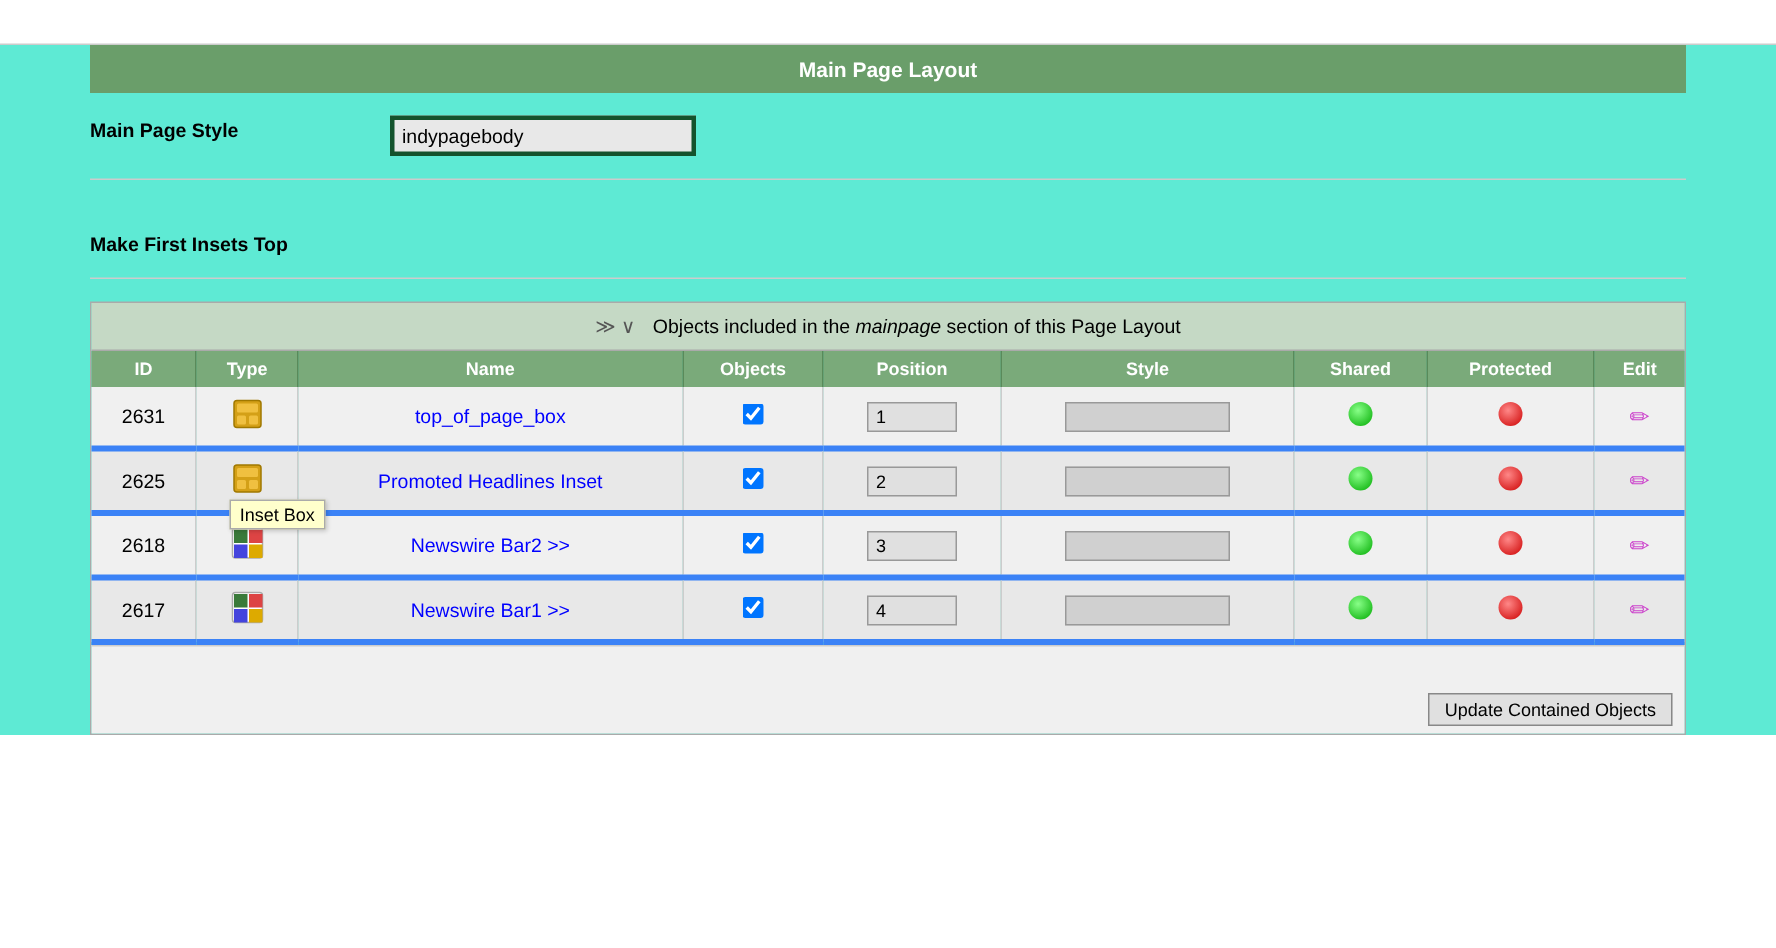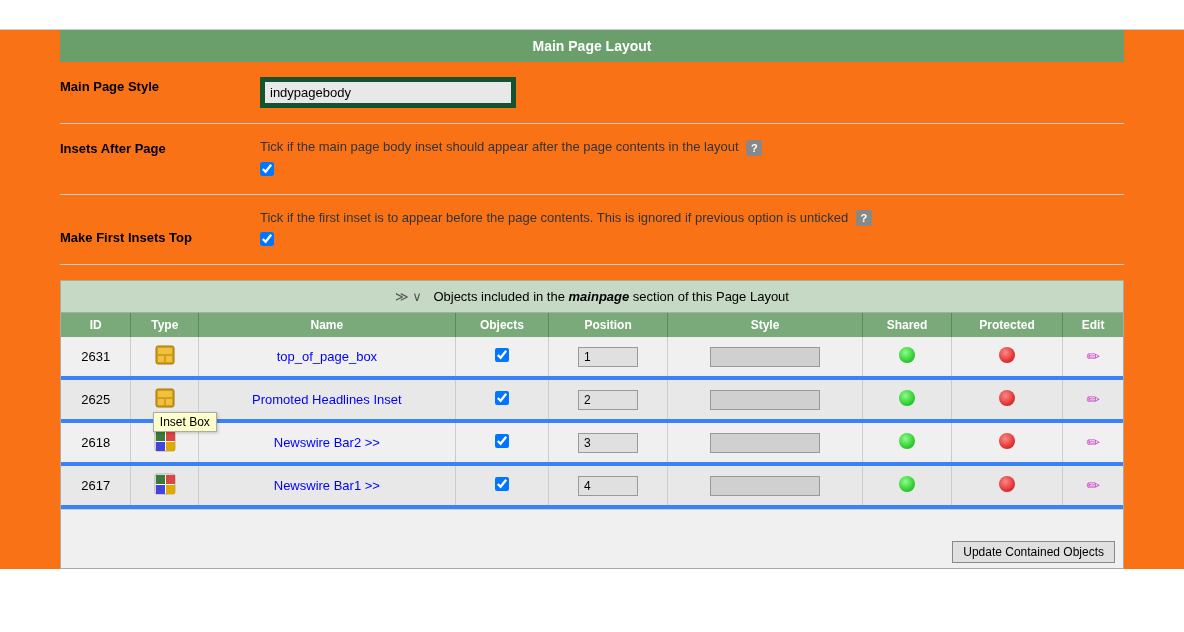--- a/index.html
+++ b/index.html
@@ -5,21 +5,21 @@
     * { box-sizing: border-box; margin: 0; padding: 0; }
     body {
       font-family: Arial, Helvetica, sans-serif;
       font-size: 13px;
       background: #fff;
       color: #000;
     }
 
     .page-container {
       width: 1184px;
-      background: #f97316;
+      background: #5eead4;
     }
 
     
     .top-space {
       height: 30px;
       background: #fff;
       border-bottom: 1px solid #ccc;
     }
 
     
@@ -71,24 +71,24 @@
       border-radius: 2px;
       text-align: center;
       line-height: 16px;
       font-size: 11px;
       font-weight: bold;
       margin-left: 4px;
       vertical-align: middle;
     }
 
     .text-input {
-      border: 5px solid #14532d;
+      border: 3px solid #14532d;
       background: #e8e8e8;
       padding: 3px 5px;
-      width: 256px;
+      width: 204px;
       font-size: 13px;
     }
 
     
     .objects-section {
       margin: 15px 60px;
       border: 1px solid #aaa;
     }
 
     .objects-header {
@@ -99,21 +99,21 @@
       border-bottom: 1px solid #aaa;
     }
 
     .objects-header .sort-icons {
       color: #555;
       margin-right: 8px;
     }
 
     .objects-header em {
       font-style: italic;
-      font-weight: bold;
+      font-weight: normal;
     }
 
     
     .data-table {
       width: 100%;
       border-collapse: collapse;
     }
 
     .data-table thead tr {
       background: #7aaa7a;
@@ -273,43 +273,24 @@
 
   <div class="form-section">
     <div class="form-label">
       <span>Main Page Style</span>
     </div>
     <div class="form-content">
       <input type="text" class="text-input" value="indypagebody" style="">
     </div>
   </div>
 
-  <div class="form-section">
-    <div class="form-label">
-      <span>Insets After Page</span>
-    </div>
-    <div class="form-content">
-      <div class="form-desc">
-        <span>Tick if the main page body inset should appear after the page contents in the layout</span>
-        <span class="help-icon">?</span>
-      </div>
-      <input type="checkbox" checked="" style="">
-    </div>
-  </div>
 
   <div class="form-section">
     <div class="form-label" style="padding-top:20px;">
       <span>Make First Insets Top</span>
-    </div>
-    <div class="form-content">
-      <div class="form-desc">
-        <span>Tick if the first inset is to appear before the page contents. This is ignored if previous option is unticked</span>
-        <span class="help-icon">?</span>
-      </div>
-      <input type="checkbox" checked="" style="">
     </div>
   </div>
 
   <div class="objects-section">
 
     <div class="objects-header">
       <span class="sort-icons">≫ ∨</span>
       <span> Objects included in the </span>
       <em>mainpage</em>
       <span> section of this Page Layout</span>

